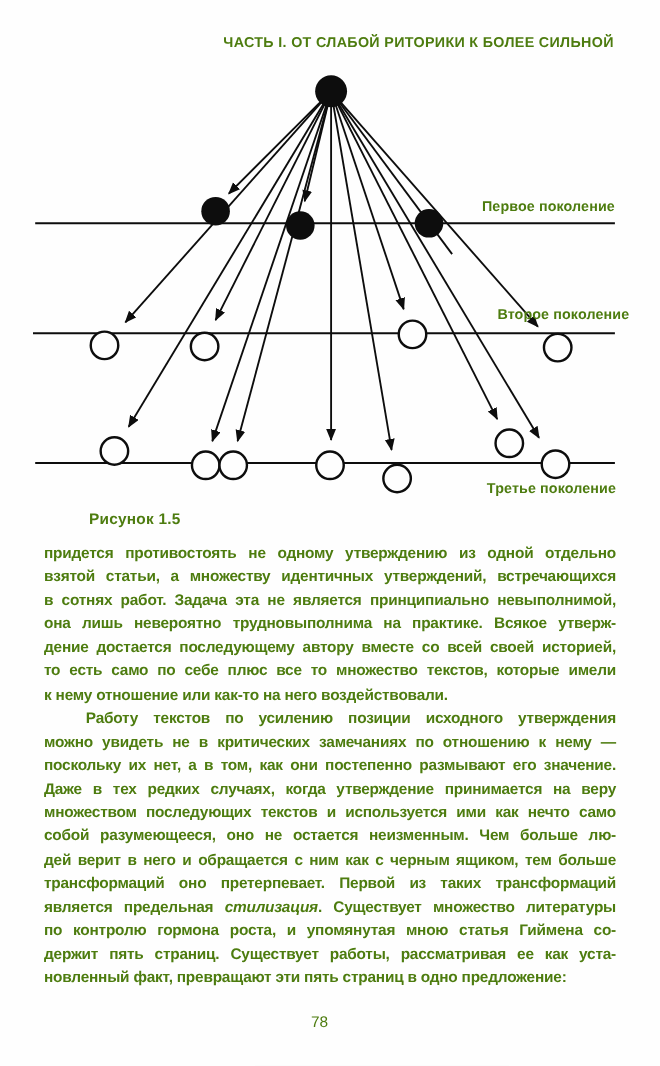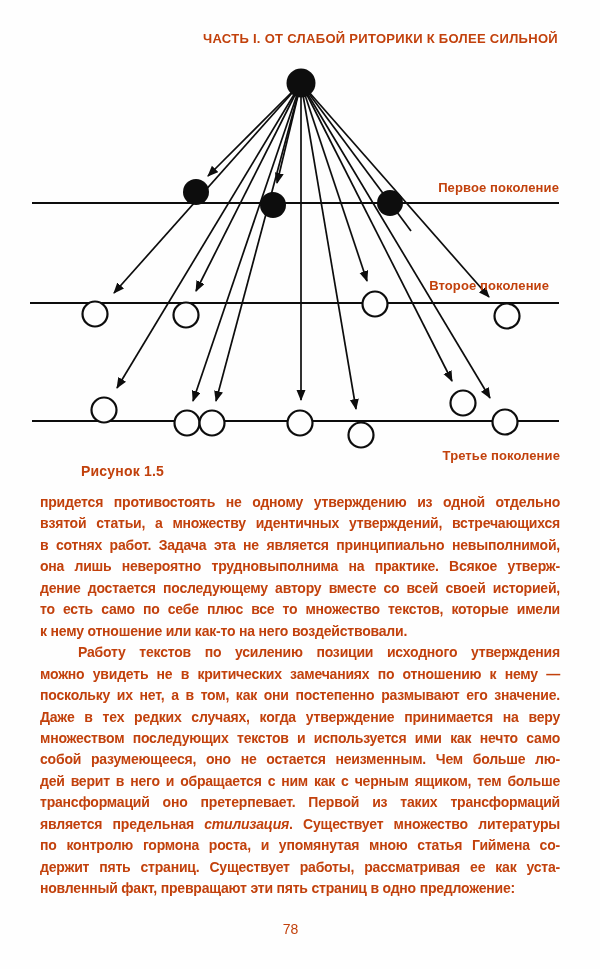--- a/index.html
+++ b/index.html
@@ -1,38 +1,38 @@
 <!DOCTYPE html>
 <html><head>
 <meta charset="utf-8">
 <style>
   html,body{margin:0;padding:0;background:#e8e8e8;}
   .page{
     position:relative;
     width:600px;height:969px;
     margin:0 auto;
     background:#fefefe;
-    color:#c2410c;
+    color:#4d7c0f;
     font-family:"Liberation Sans","DejaVu Sans",sans-serif;
     overflow:hidden;
   }
   .running-header{
     position:absolute;top:31px;right:42px;
     font-size:13px;font-weight:800;letter-spacing:.3px;
     white-space:nowrap;
   }
   .diagram{position:absolute;left:0;top:0;}
   .gen-label{
     position:absolute;
     font-size:13px;font-weight:800;letter-spacing:.1px;
     white-space:nowrap;text-align:right;
   }
   .gl1{top:180px;right:41px;}
-  .gl2{top:278px;right:51px;}
-  .gl3{top:436px;right:40px;margin-top:12px;}
+  .gl2{top:278px;right:28px;}
+  .gl3{top:436px;right:40px;}
   .fig-caption{
     position:absolute;left:37px;top:463px;
     font-size:14px;font-weight:800;letter-spacing:.2px;padding-left:44px;
   }
   .body-text{
     position:absolute;left:40px;top:492px;width:520px;
     font-size:14px;font-weight:700;letter-spacing:-.2px;
     line-height:21.45px;
   }
   .bline{

